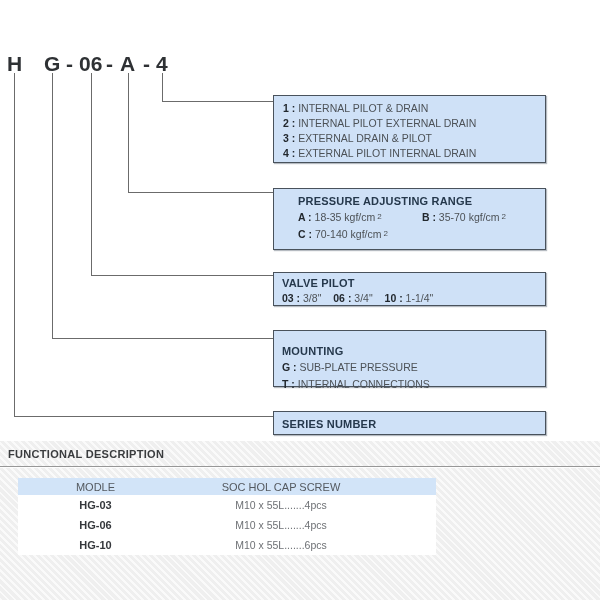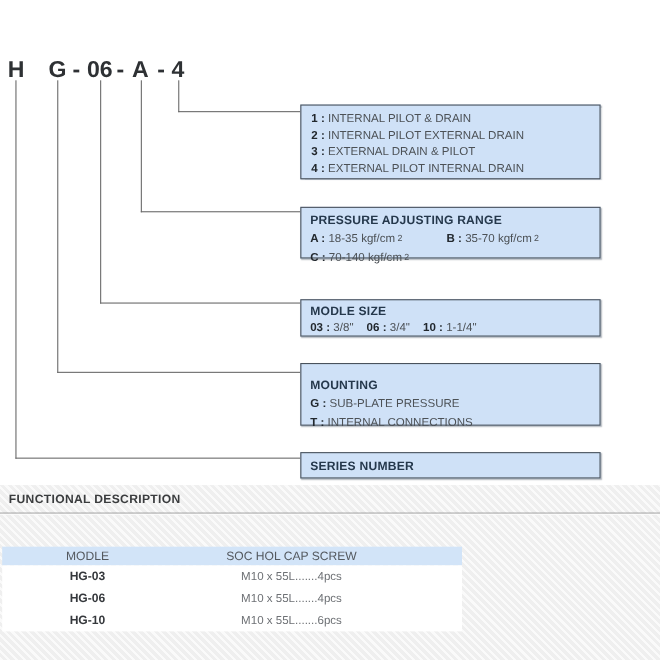--- a/index.html
+++ b/index.html
@@ -36,21 +36,21 @@
   .conn-series{ left:14px;  top:73px; width:259px; height:344px; }
 
   
   .callout {
     position:absolute; left:273px; width:273px;
     background:#cfe1f7; border:1px solid #49525c;
     box-shadow:1px 1px 1px rgba(110,120,132,.5);
     font-size:10.5px; color:#4c5156;
   }
   .box-pilot  { top:95px;  height:68px; padding:5px 9px 0; }
-  .box-range  { top:188px; height:47px; padding:4px 8px 0; }
+  .box-range  { top:188px; height:62px; padding:4px 24px 0; }
   .box-size   { top:272px; height:34px; padding:2px 8px 0; }
   .box-mount  { top:330px; height:57px; padding:12px 8px 0; }
   .box-series { top:411px; height:24px; padding:4px 8px 0; }
 
   .callout .line { line-height:15px; white-space:nowrap; }
   .box-range .line, .box-mount .line { line-height:17px; }
   .callout .title {
     font-weight:bold; color:#25384c; font-size:11px; letter-spacing:.2px;
     line-height:16px; white-space:nowrap;
   }
@@ -67,21 +67,21 @@
     background-image:repeating-linear-gradient(45deg, rgba(255,255,255,.7) 0px, rgba(255,255,255,.7) 2px, rgba(0,0,0,0) 2px, rgba(0,0,0,0) 5px);
   }
   .func-heading {
     position:absolute; left:8px; top:7px; font-size:11px; font-weight:bold;
     color:#3a3c3e; letter-spacing:.3px;
   }
   .func-rule {
     position:absolute; left:0; top:25px; width:600px; height:0;
     border-top:1px solid #979797; border-bottom:1px solid #fdfdfd;
   }
-  .parts-table { position:absolute; left:2px; top:37px; width:418px;margin-top:19px; }
+  .parts-table { position:absolute; left:18px; top:37px; width:418px; }
   .t-head { display:flex; height:17px; background:#d2e4f8; align-items:center; }
   .t-head .cell { font-size:11px; color:#54595f; }
   .t-body { background:#ffffff; }
   .t-row { display:flex; height:20px; align-items:center; }
   .cell-model { width:155px; text-align:center; }
   .cell-screw { width:216px; text-align:center; }
   .t-row .cell-model { font-weight:bold; color:#35383c; font-size:11px; }
   .t-row .cell-screw { color:#6e7175; font-size:10.5px; }
 </style>
 </head>
@@ -130,21 +130,21 @@
       <span>
         <span class="k">B</span><span class="c"> : </span><span class="v">35-70 kgf/cm</span><sup class="sup">2</sup>
       </span>
     </div>
     <div class="line">
       <span class="k">C</span><span class="c"> : </span><span class="v">70-140 kgf/cm</span><sup class="sup">2</sup>
     </div>
   </div>
 
   <div class="callout box-size">
-    <div class="title">MODLE SIZE</div>
+    <div class="title">VALVE PILOT</div>
     <div class="line">
       <span class="inline-item">
         <span class="k">03</span><span class="c"> : </span><span class="v">3/8"</span>
       </span>
       <span class="inline-item">
         <span class="k">06</span><span class="c"> : </span><span class="v">3/4"</span>
       </span>
       <span class="inline-item">
         <span class="k">10</span><span class="c"> : </span><span class="v">1-1/4"</span>
       </span>

